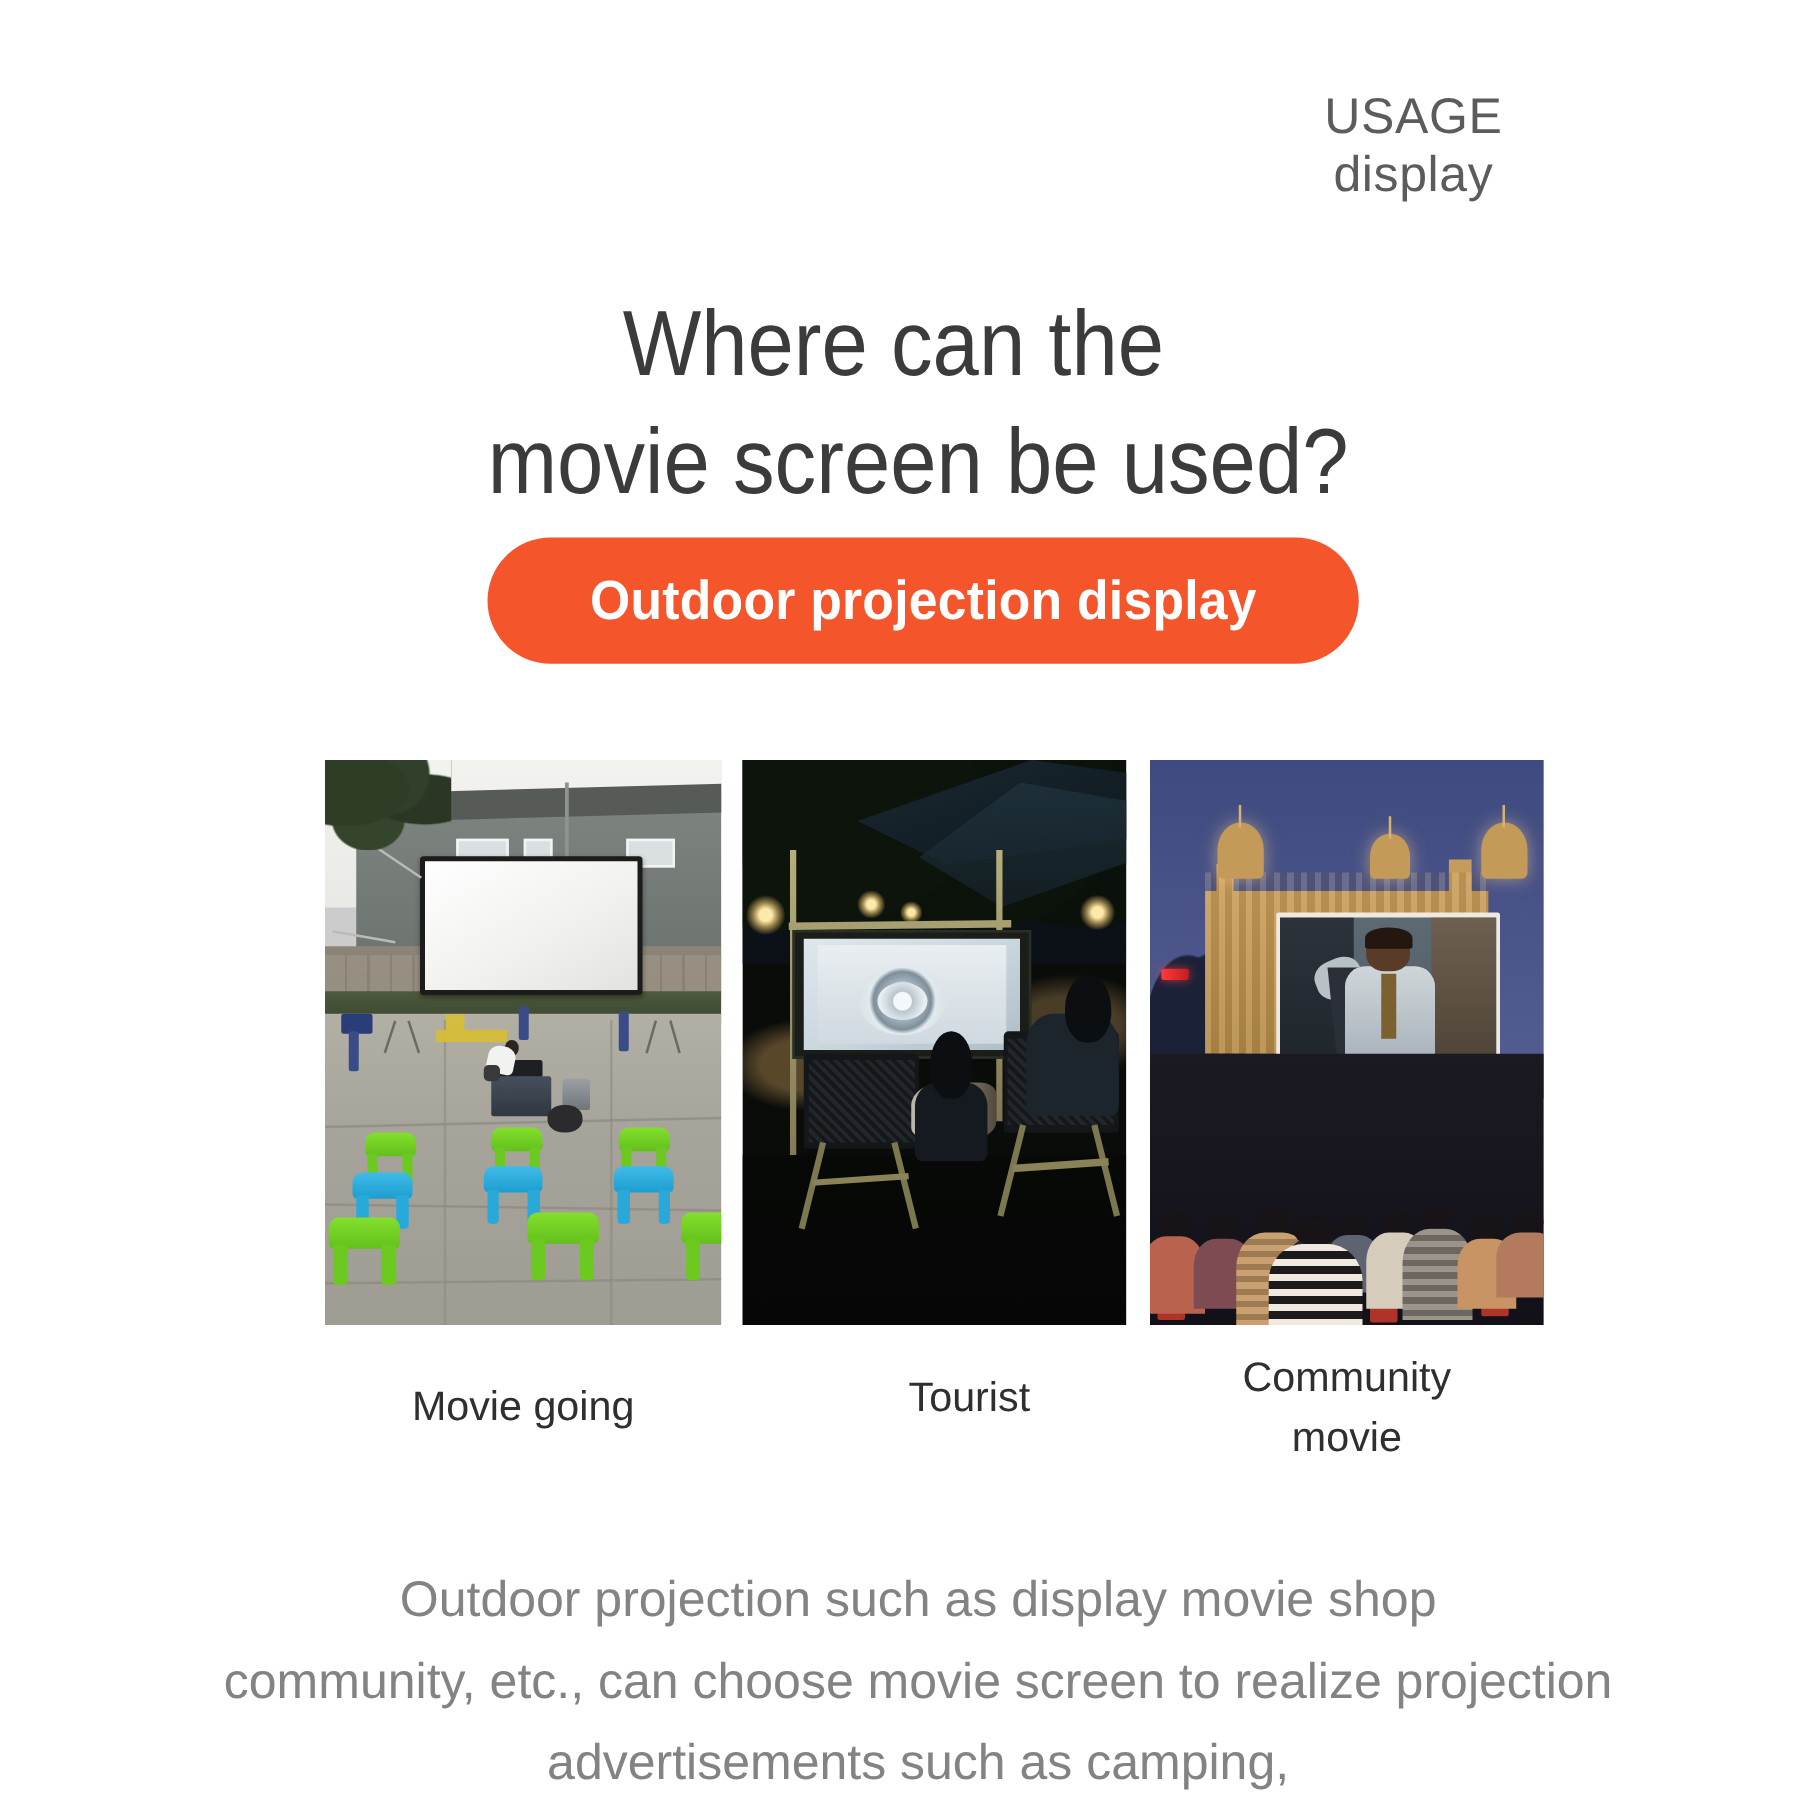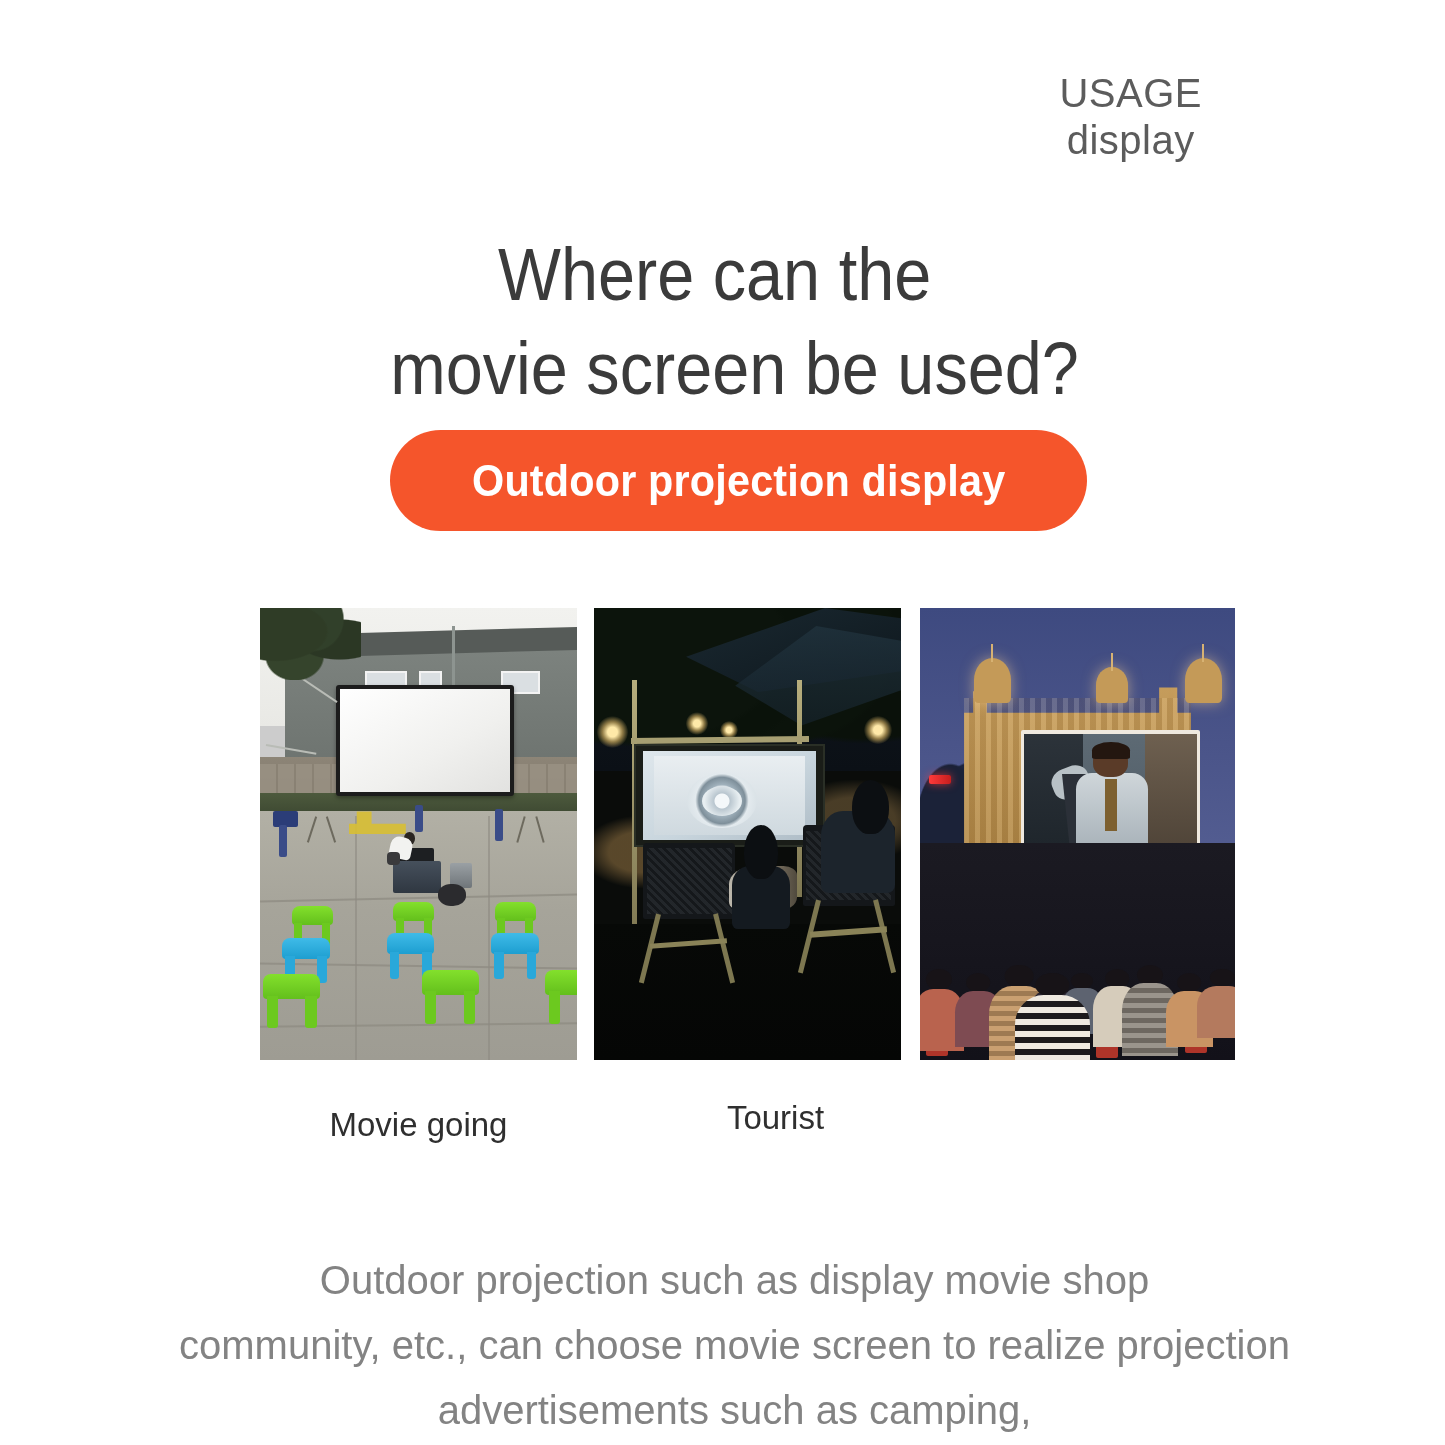--- a/index.html
+++ b/index.html
@@ -508,20 +508,22 @@
   </div>
 
   <div class="captions">
     <div class="cap cap-1">
       <span>Movie going</span>
     </div>
     <div class="cap cap-2">
       <span>Tourist</span>
     </div>
     <div class="cap cap-3">
+      <span>Community</span>
+      <span>movie</span>
     </div>
   </div>
 
   <div class="blurb">
     <span>Outdoor projection such as display movie shop</span>
     <span>community, etc., can choose movie screen to realize projection</span>
     <span>advertisements such as camping,</span>
   </div>
 
 </div>

